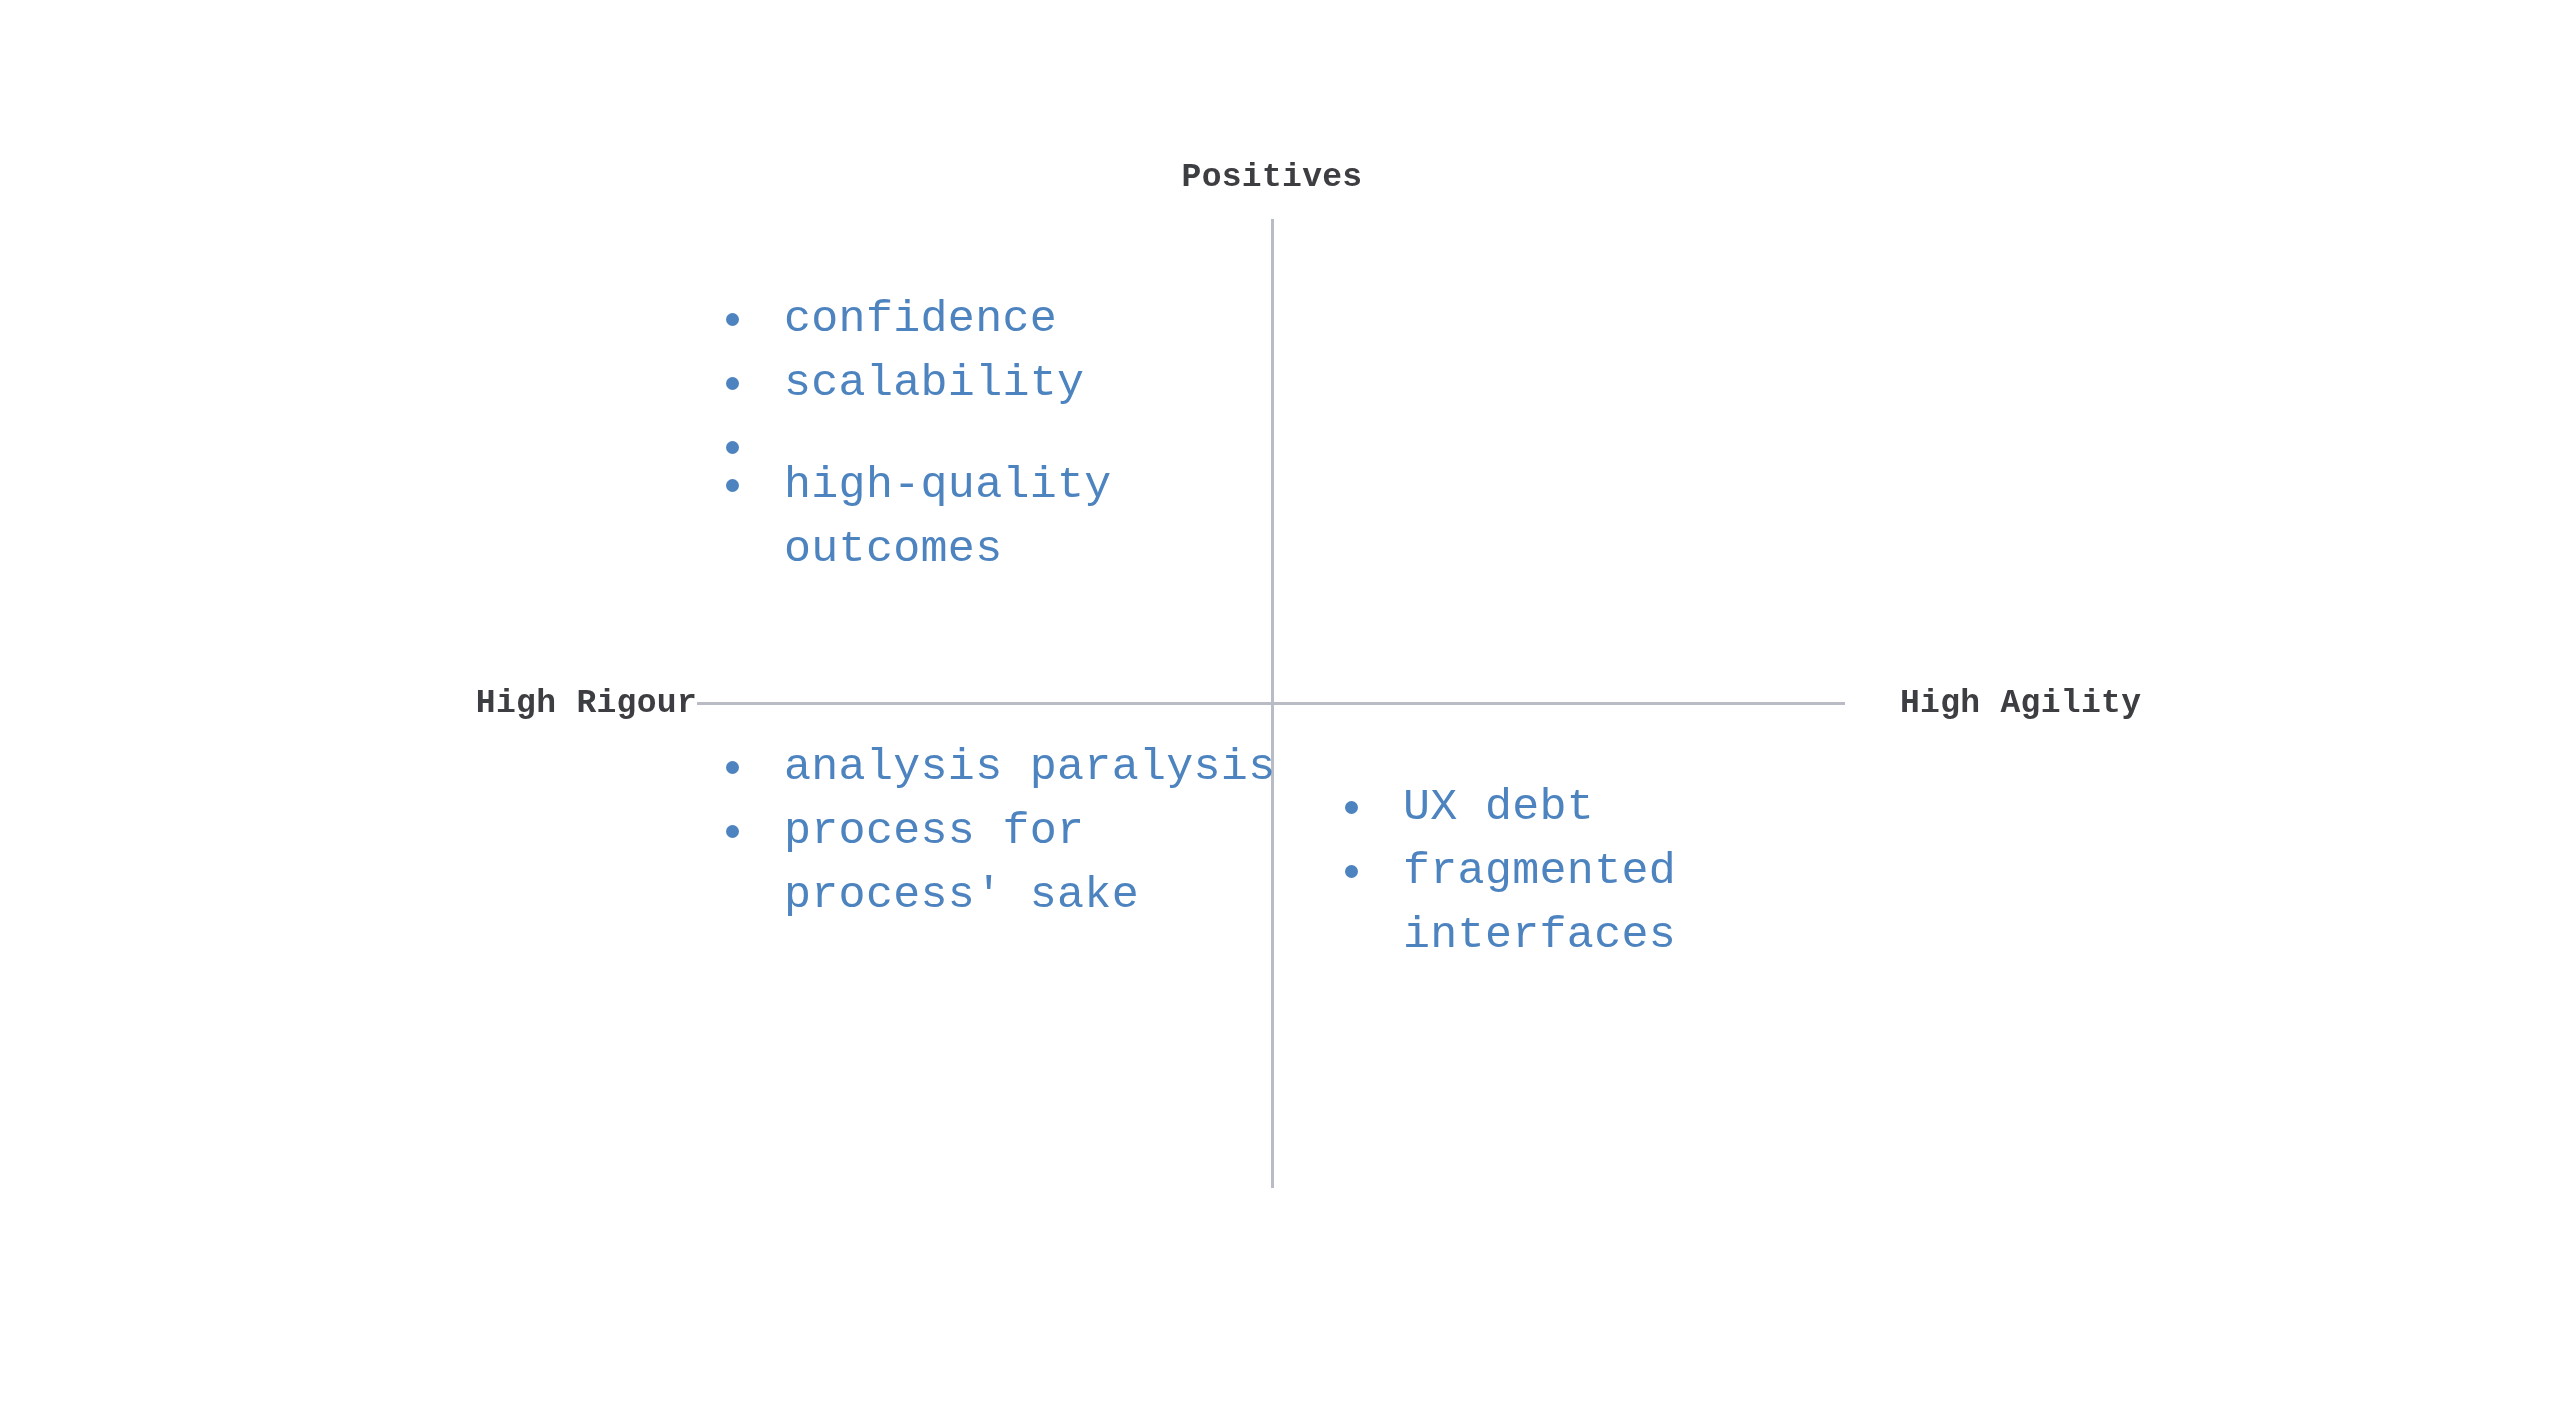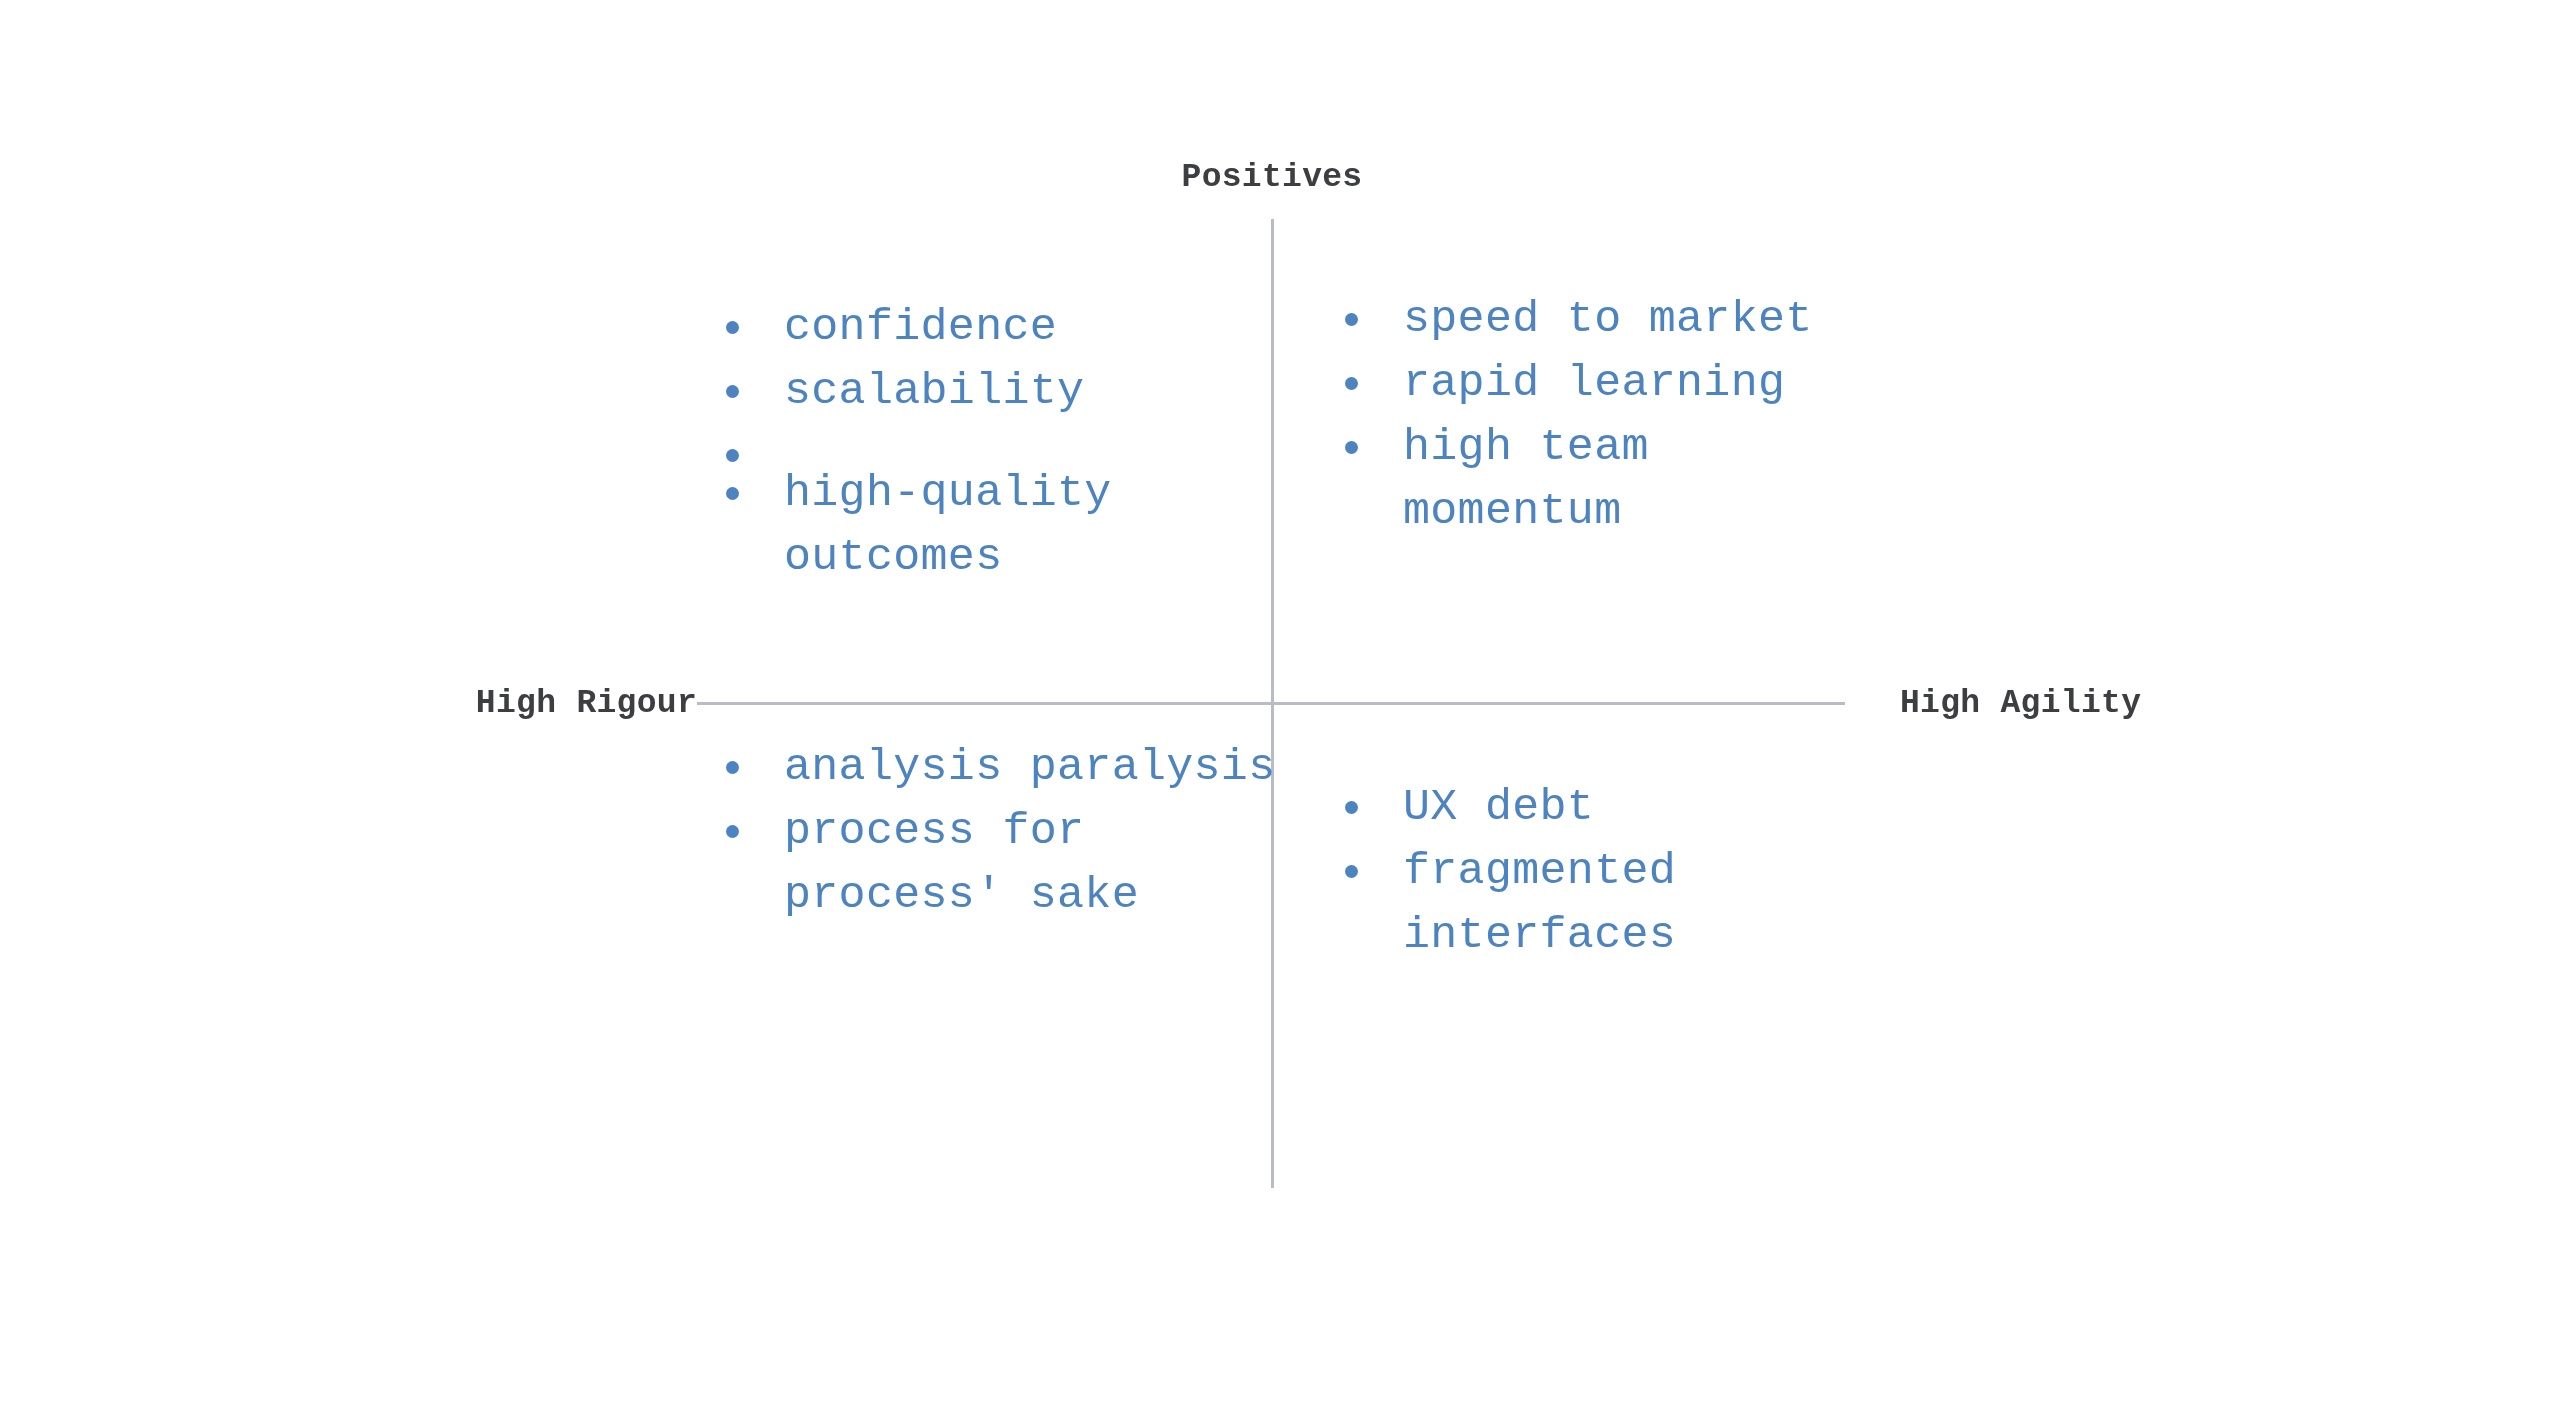--- a/index.html
+++ b/index.html
@@ -65,21 +65,21 @@
     top: 684px;
   }
 
   
   .quad-list {
     position: absolute;
     margin: 0;
     padding: 0;
     list-style: none;
   }
-  #list-top-left    { left: 726px;  top: 288px; margin-top: 8px; }
+  #list-top-left    { left: 726px;  top: 288px; }
   #list-top-right   { left: 1345px; top: 288px; }
   #list-bottom-left { left: 726px;  top: 736px; }
   #list-bottom-right{ left: 1345px; top: 776px; text-align: right; }
 
   .quad-list li {
     display: flex;
     align-items: flex-start;
   }
   .bullet {
     flex: 0 0 auto;
@@ -124,35 +124,20 @@
     <li>
       <span class="bullet"></span>
     </li>
     <li>
       <span class="bullet"></span>
       <span class="item-text">high-quality
 outcomes</span>
     </li>
   </ul>
 
-  <ul id="list-top-right" class="quad-list">
-    <li>
-      <span class="bullet"></span>
-      <span class="item-text">speed to market</span>
-    </li>
-    <li>
-      <span class="bullet"></span>
-      <span class="item-text">rapid learning</span>
-    </li>
-    <li>
-      <span class="bullet"></span>
-      <span class="item-text">high team
-momentum</span>
-    </li>
-  </ul>
 
   <ul id="list-bottom-left" class="quad-list">
     <li>
       <span class="bullet"></span>
       <span class="item-text">analysis paralysis</span>
     </li>
     <li>
       <span class="bullet"></span>
       <span class="item-text">process for
 process' sake</span>

